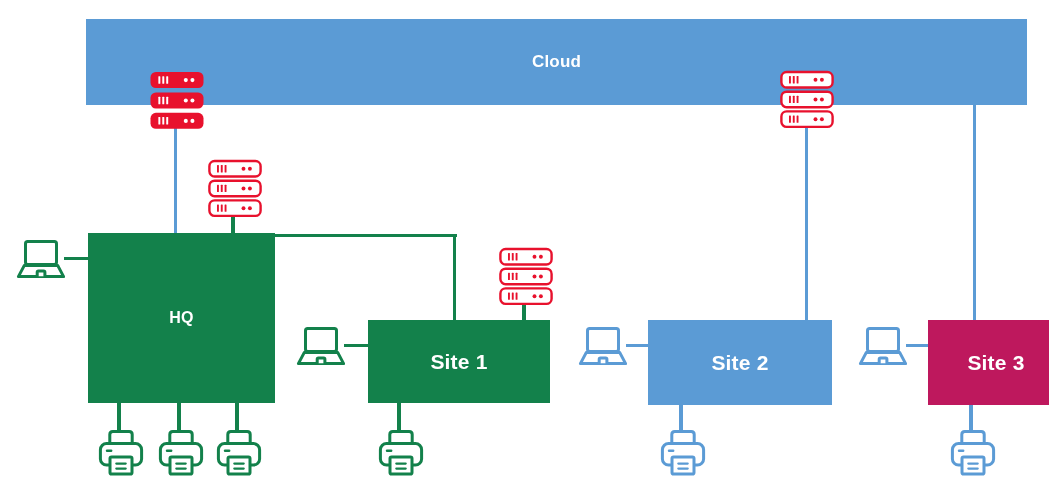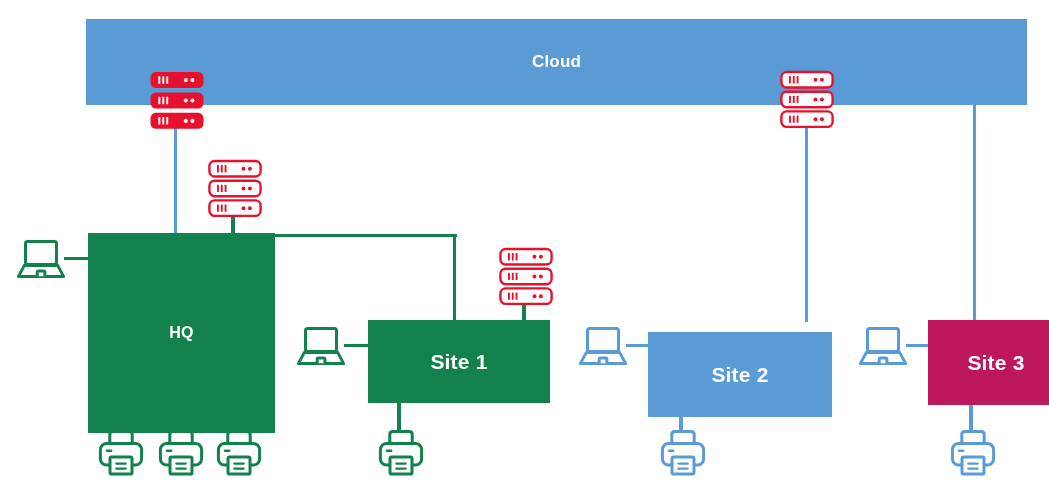--- a/index.html
+++ b/index.html
@@ -78,27 +78,27 @@
       <div class="link" style="background: rgb(19, 129, 75); left: 177px; top: 401px; width: 4px; height: 30px;"></div>
       <div class="link" style="background: rgb(19, 129, 75); left: 235px; top: 401px; width: 4px; height: 30px;"></div>
       <div class="link" style="background: rgb(19, 129, 75); left: 397px; top: 401px; width: 4px; height: 30px;"></div>
       <div class="link" style="background: rgb(91, 155, 213); left: 679px; top: 403px; width: 4px; height: 28px;"></div>
       <div class="link" style="background: rgb(91, 155, 213); left: 969px; top: 403px; width: 4px; height: 28px;"></div>
     </div>
   <div id="nodes-layer">
       <div class="node-box cloud-banner" style="left: 86px; top: 19px; width: 941px; height: 86px; background: rgb(91, 155, 213);">
         <span class="node-label">Cloud</span>
       </div>
-      <div class="node-box hq-box site-box" style="left: 88px; top: 233px; width: 187px; height: 200px; background: rgb(19, 129, 75);">
+      <div class="node-box hq-box site-box" style="left: 88px; top: 233px; width: 187px; height: 170px; background: rgb(19, 129, 75);">
         <span class="node-label">HQ</span>
       </div>
       <div class="node-box site-box" style="left: 368px; top: 320px; width: 182px; height: 83px; background: rgb(19, 129, 75);">
         <span class="node-label">Site 1</span>
       </div>
-      <div class="node-box site-box" style="left: 648px; top: 332px; width: 184px; height: 85px; background: rgb(91, 155, 213);">
+      <div class="node-box site-box" style="left: 648px; top: 320px; width: 184px; height: 85px; background: rgb(91, 155, 213);">
         <span class="node-label">Site 2</span>
       </div>
       <div class="node-box site-box" style="left: 928px; top: 320px; width: 136px; height: 85px; background: #be185d;">
         <span class="node-label">Site 3</span>
       </div>
     </div>
   <div id="icons-layer">
       <div class="icon-wrap" style="left: 148px; top: 71px; width: 58px; height: 59px;">
         <svg width="58" height="59" viewBox="0 0 54 57">
           <rect x="1.4" y="1" width="51.2" height="15.5" rx="5.2" ry="5.2" fill="#E8112D" stroke="#E8112D" stroke-width="0"></rect>

